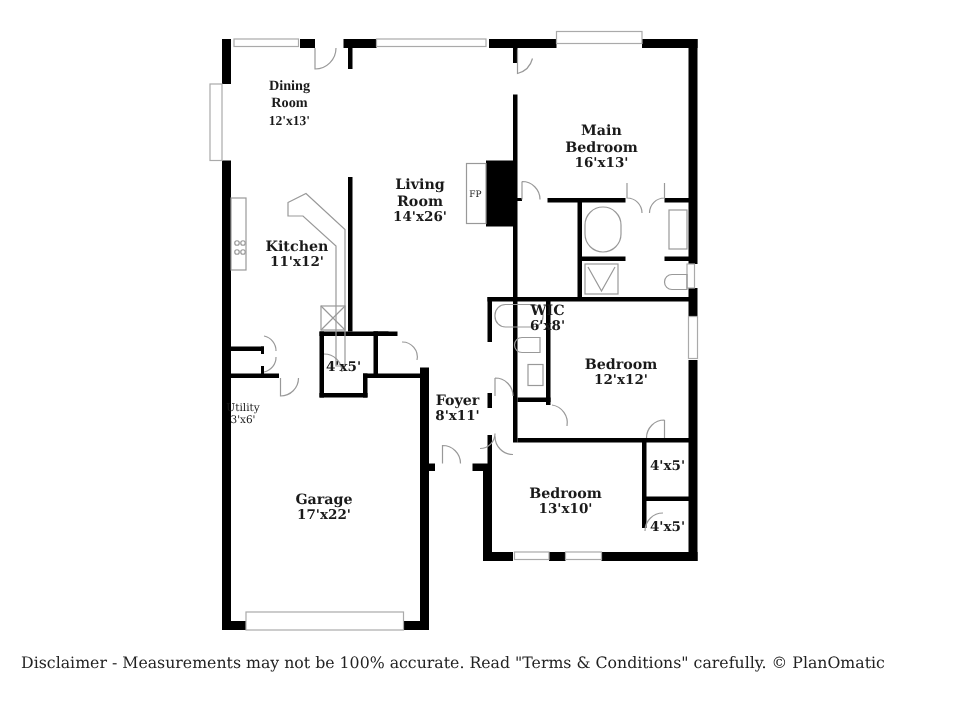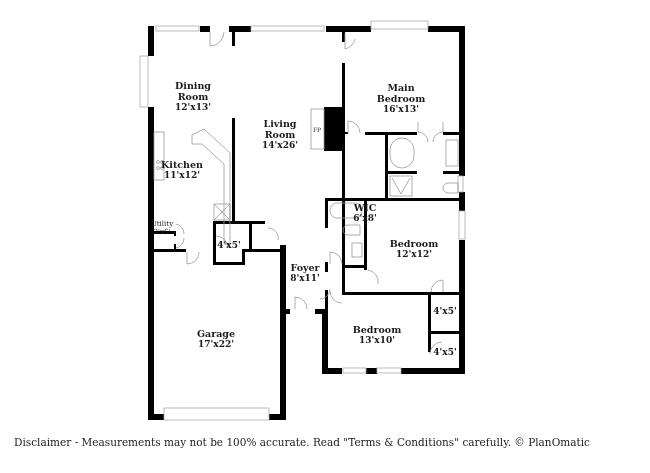--- a/index.html
+++ b/index.html
@@ -1,21 +1,21 @@
 <!DOCTYPE html>
 <html><head>
 <meta charset="utf-8">
 <style>
   html, body { margin:0; padding:0; background:#ffffff; }
   body { width:650px; height:473px; position:relative; overflow:hidden; font-family:"DejaVu Serif", serif; }
   #plan { position:absolute; left:0; top:0; }
   .lbl { position:absolute; text-align:center; color:#1a1a1a; font-weight:bold; line-height:11px; transform:translateX(-50%); white-space:nowrap; }
   .lbl .n { display:block; font-size:9.5px; }
   .lbl .d { display:block; font-size:9px; }
-  .lbl.small .n { font-size:7px; font-weight:normal; line-height:8px; }
+  .lbl.small .n { font-size:7px; font-weight:normal; line-height:8px;margin-top:48px; }
   .lbl.small .d { font-size:7px; font-weight:normal; line-height:8px;text-align:center; }
   .lbl.fp .n { font-size:6px; font-weight:normal; }
   #disclaimer { position:absolute; left:0; width:604px; top:436px; text-align:center; font-size:10.5px; color:#222; font-family:"DejaVu Serif", serif; }
 </style>
 </head>
 <body>
 
 <svg id="plan" width="650" height="473" viewBox="0 0 650 473" xmlns="http://www.w3.org/2000/svg">
   <g fill="#000">
 
@@ -125,36 +125,36 @@
     <rect x="390" y="176" width="22" height="20"></rect>
     <path d="M392 178 l9 16 l9 -16"></path>
     <rect x="446" y="140" width="12" height="26"></rect>
     <path d="M448 183 h10 v10 h-10 a5 5 0 0 1 0 -10 z"></path>
     <rect x="330" y="203" width="32" height="15" rx="7"></rect>
     <path d="M348 225 h12 v10 h-12 a5 5 0 0 1 0 -10 z"></path>
     <rect x="352" y="243" width="10" height="14"></rect>
   </g>
 </svg>
 
-<div class="lbl" style="left:193px;top:80px;">
+<div class="lbl" style="left:193px;top:53px;font-family:Liberation Serif, serif;">
   <span class="n">Dining</span>
   <span class="n">Room</span>
   <span class="d">12'x13'</span>
 </div>
 <div class="lbl" style="left:280px;top:118px;">
   <span class="n">Living</span>
   <span class="n">Room</span>
   <span class="d">14'x26'</span>
 </div>
 <div class="lbl" style="left:401px;top:82px;">
   <span class="n">Main</span>
   <span class="n">Bedroom</span>
   <span class="d">16'x13'</span>
 </div>
-<div class="lbl" style="left:182px;top:159px;">
+<div class="lbl" style="left:198px;top:159px;">
   <span class="n">Kitchen</span>
   <span class="d">11'x12'</span>
 </div>
 <div class="lbl" style="left:365px;top:157px;margin-top:45px;">
   <span class="n">WIC</span>
   <span class="d">6'x8'</span>
 </div>
 <div class="lbl small" style="left:162px;top:220px;">
   <span class="n">Utility</span>
   <span class="d">3'x6'</span>

